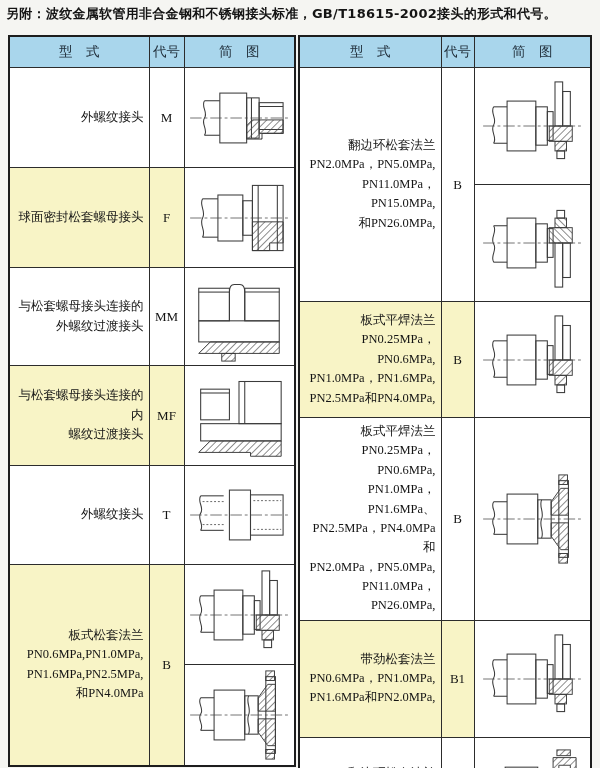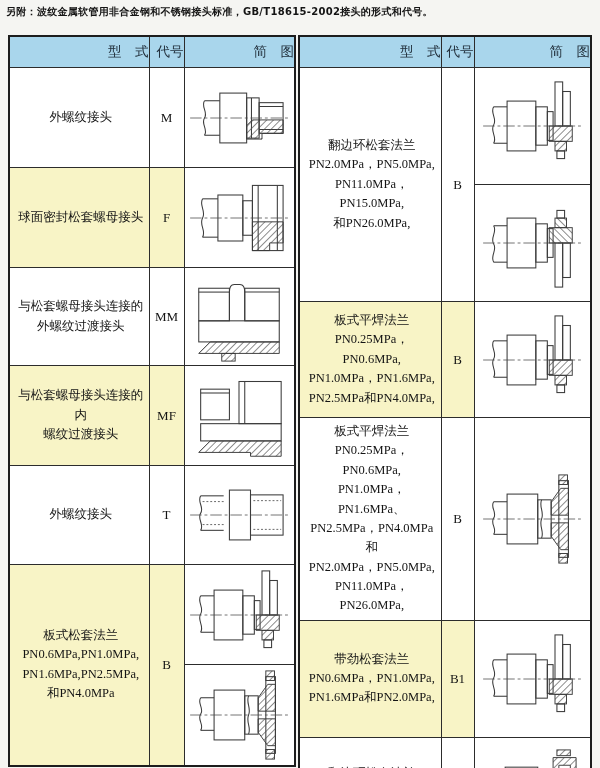--- a/index.html
+++ b/index.html
@@ -1,29 +1,29 @@
 <!DOCTYPE html>
 <html><head>
 <meta charset="utf-8">
 <style>
   html,body{margin:0;padding:0;}
   body{width:600px;height:768px;background:#f5f5f2;}
   .page{position:relative;width:600px;height:768px;overflow:hidden;
         font-family:"Liberation Serif","DejaVu Serif",serif;color:#141414;}
-  .title{position:absolute;left:6px;top:5px;font-size:10px;font-weight:bold;
+  .title{position:absolute;left:6px;top:5px;font-size:13px;font-weight:bold;
          letter-spacing:0.3px;white-space:nowrap;
          font-family:"DejaVu Sans","Liberation Sans",sans-serif;}
   table{border-collapse:collapse;table-layout:fixed;position:absolute;top:35px;
         background:#ffffff;border:2px solid #1d1d1d;}
   #tblL{left:8px;width:286px;}
   #tblR{left:298px;width:294px;}
-  th,td{border:1px solid #2c2c2c;padding:0;overflow:hidden;text-align:right;}
+  th,td{border:1px solid #2c2c2c;padding:0;overflow:hidden;}
   th.hd{background:#a9d6ec;font-weight:normal;font-size:13.5px;color:#22303c;height:30px;}
   td.type{padding:4px 5px 4px 8px;font-size:12.5px;line-height:1.55;
-          vertical-align:middle;white-space:pre-line;text-align:center;}
+          vertical-align:middle;white-space:pre-line;text-align:right;}
   td.code{text-align:center;vertical-align:middle;font-size:13px;}
   td.diag{vertical-align:middle;text-align:center;background:#ffffff;}
   td.diag svg{display:block;margin:0 auto;}
   .hl{background:#f8f4c6;margin-top:48px;}
   .st{fill:none;stroke:#3b3b3b;stroke-width:1.1;}
   .ha{fill:url(#hatch);stroke:#3b3b3b;stroke-width:1;}
   .cl{stroke:#4a4a4a;stroke-width:0.8;stroke-dasharray:12 3 3 3;fill:none;}
   .dt{stroke:#3b3b3b;stroke-width:0.8;stroke-dasharray:2 2;fill:none;}
 </style>
 </head>

